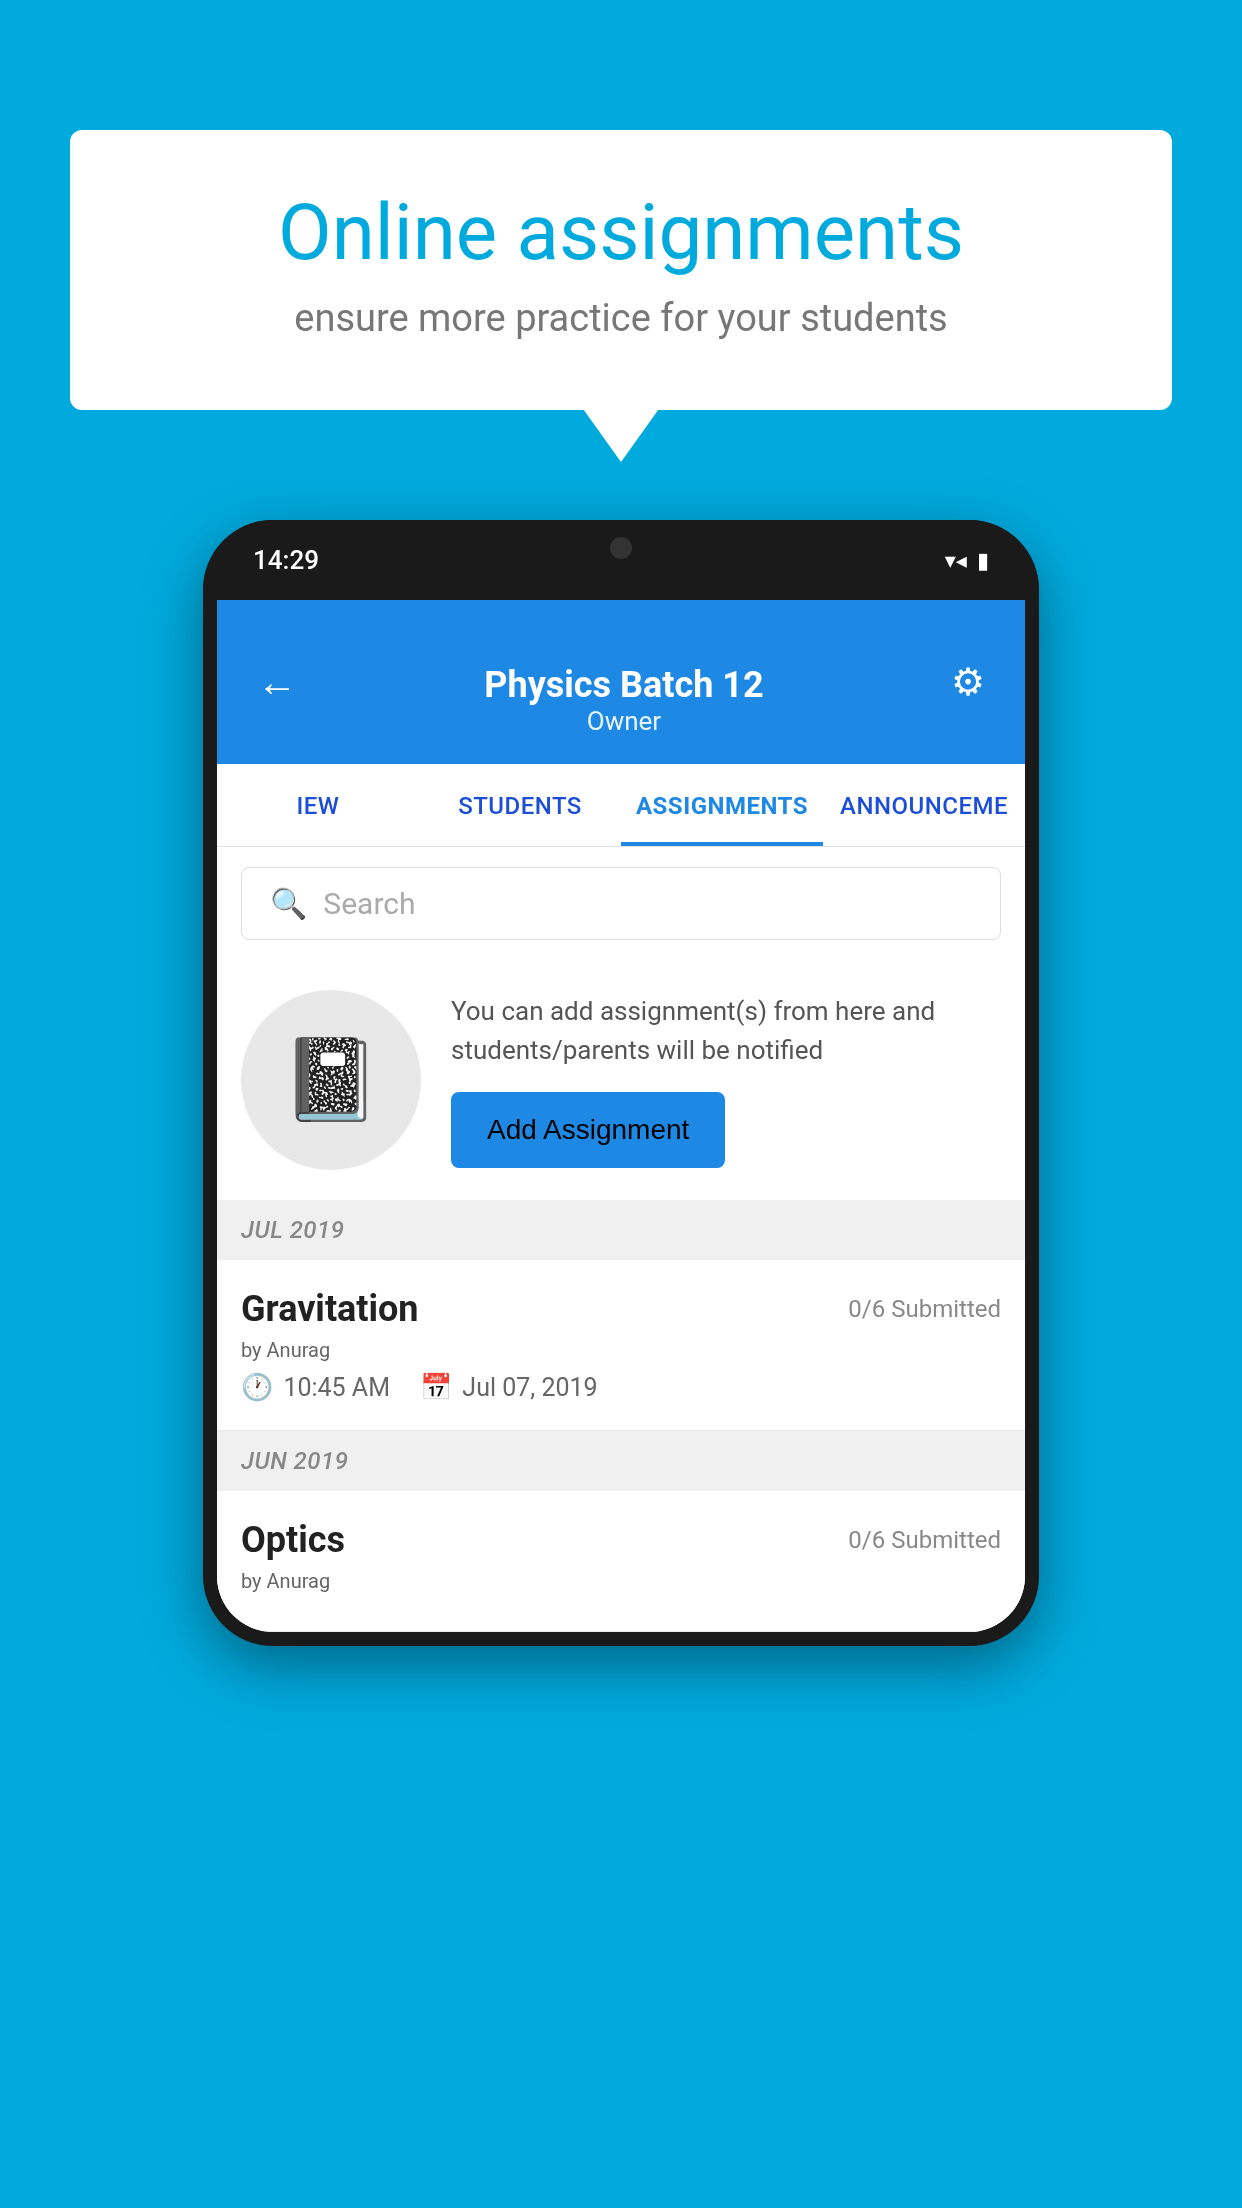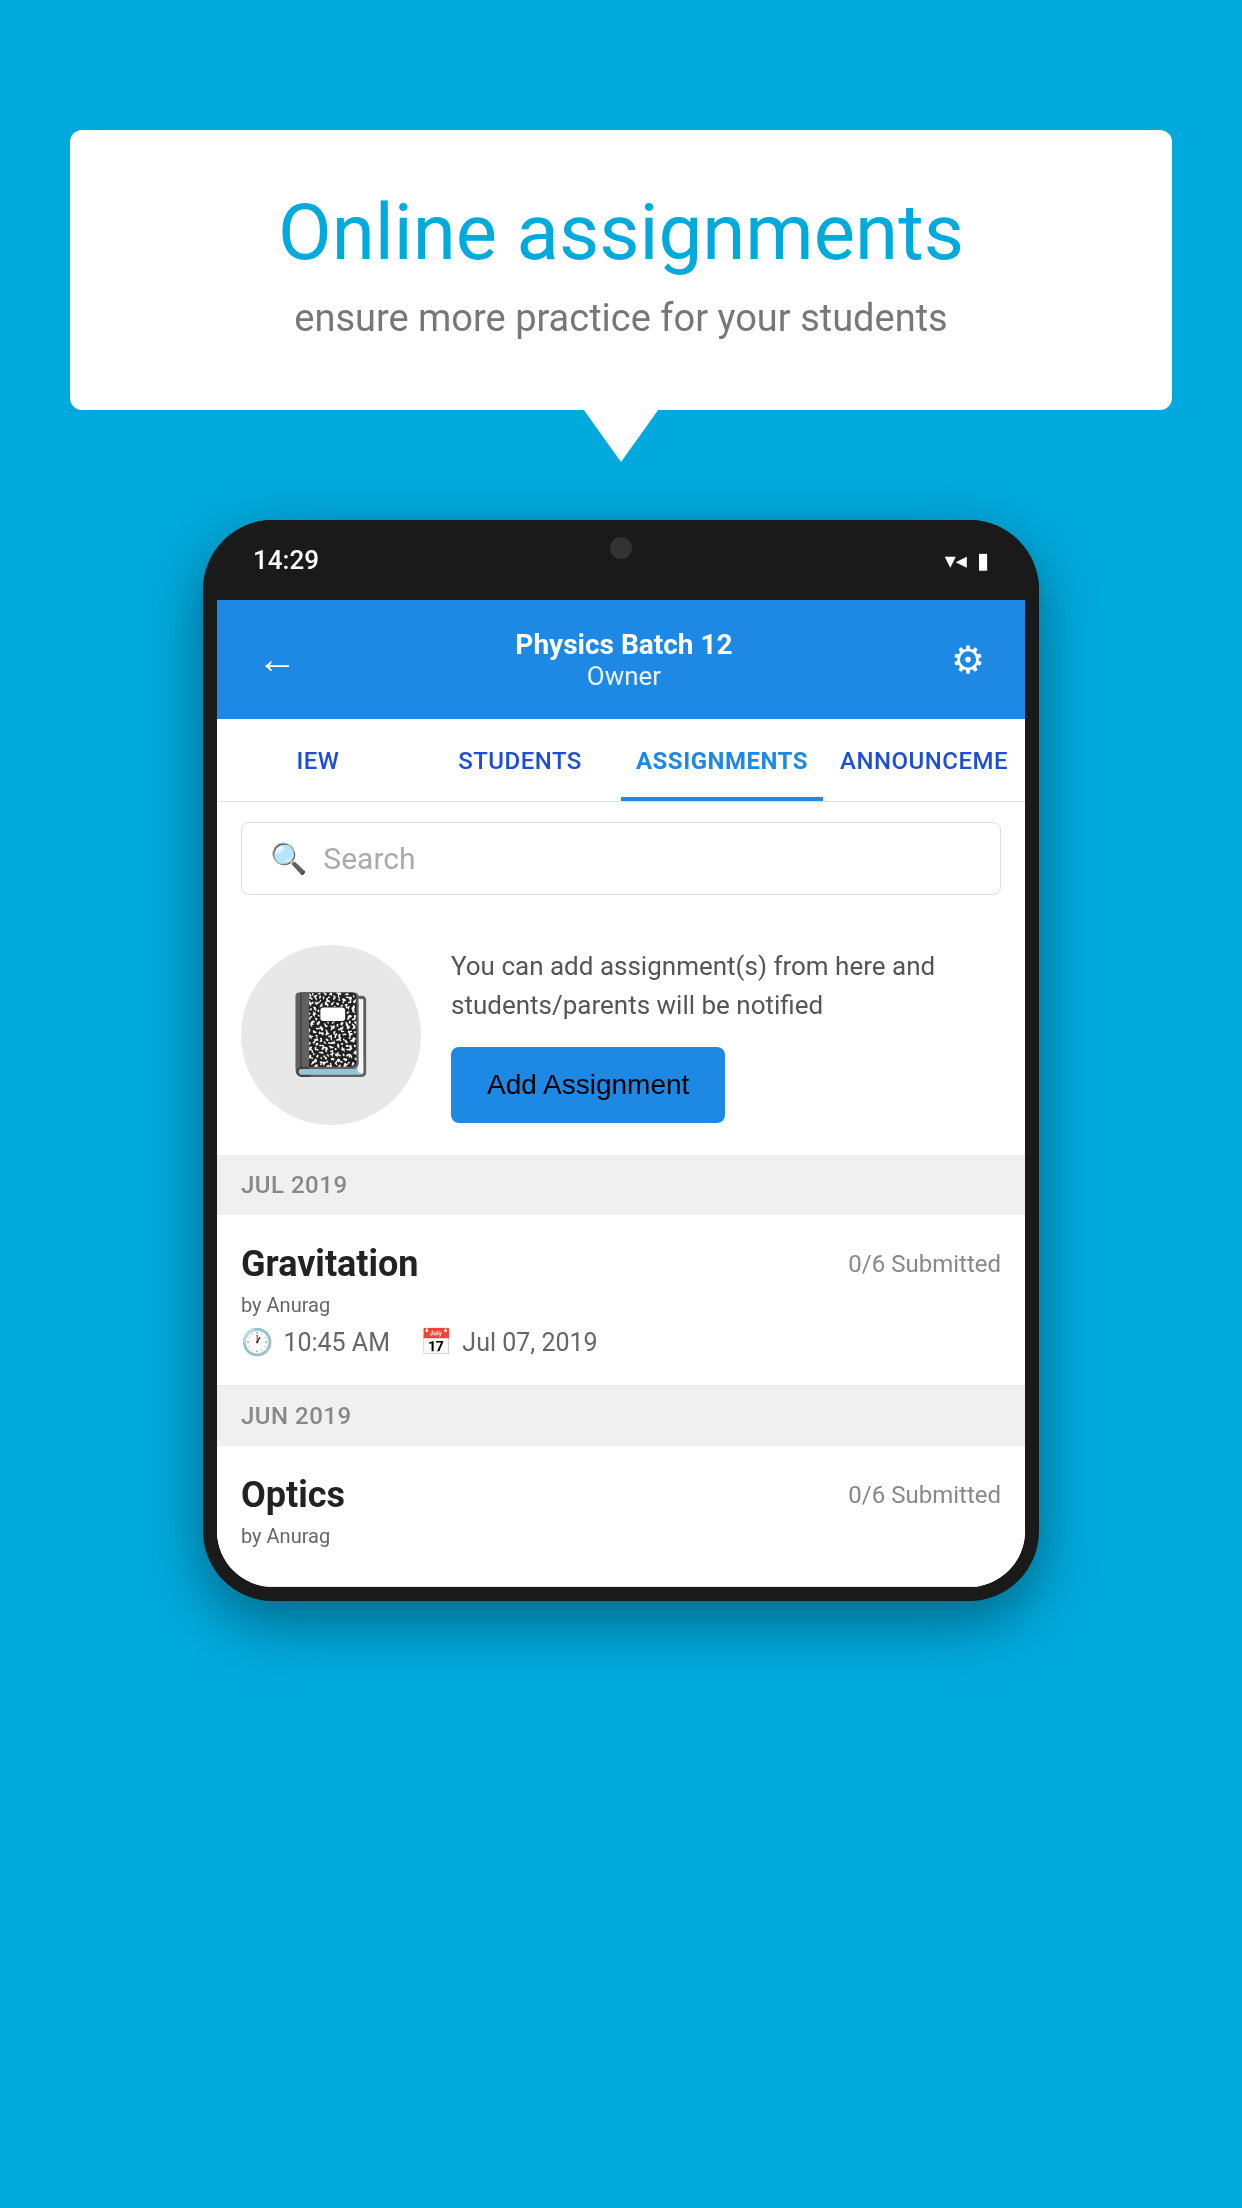--- a/index.html
+++ b/index.html
@@ -142,22 +142,23 @@
       color: white;
       font-size: 40px;
     }
 
     .header-center {
       text-align: center;
       color: white;
     }
 
     .header-title {
-      font-size: 28px;
+      font-size: 36px;
       font-weight: 700;
+      margin-top: 36px;
     }
 
     .header-subtitle {
       font-size: 26px;
       font-weight: 400;
       opacity: 0.9;
     }
 
     .header-gear {
       color: white;
@@ -263,20 +264,21 @@
     }
 
     
     .section-header {
       background: #f0f0f0;
       padding: 16px 24px;
       font-size: 24px;
       color: #888;
       font-weight: 500;
       letter-spacing: 0.5px;
+      font-style: italic;
     }
 
     
     .assignment-item {
       padding: 28px 24px;
       background: white;
       border-bottom: 1px solid #e8e8e8;
     }
 
     .assignment-top-row {

